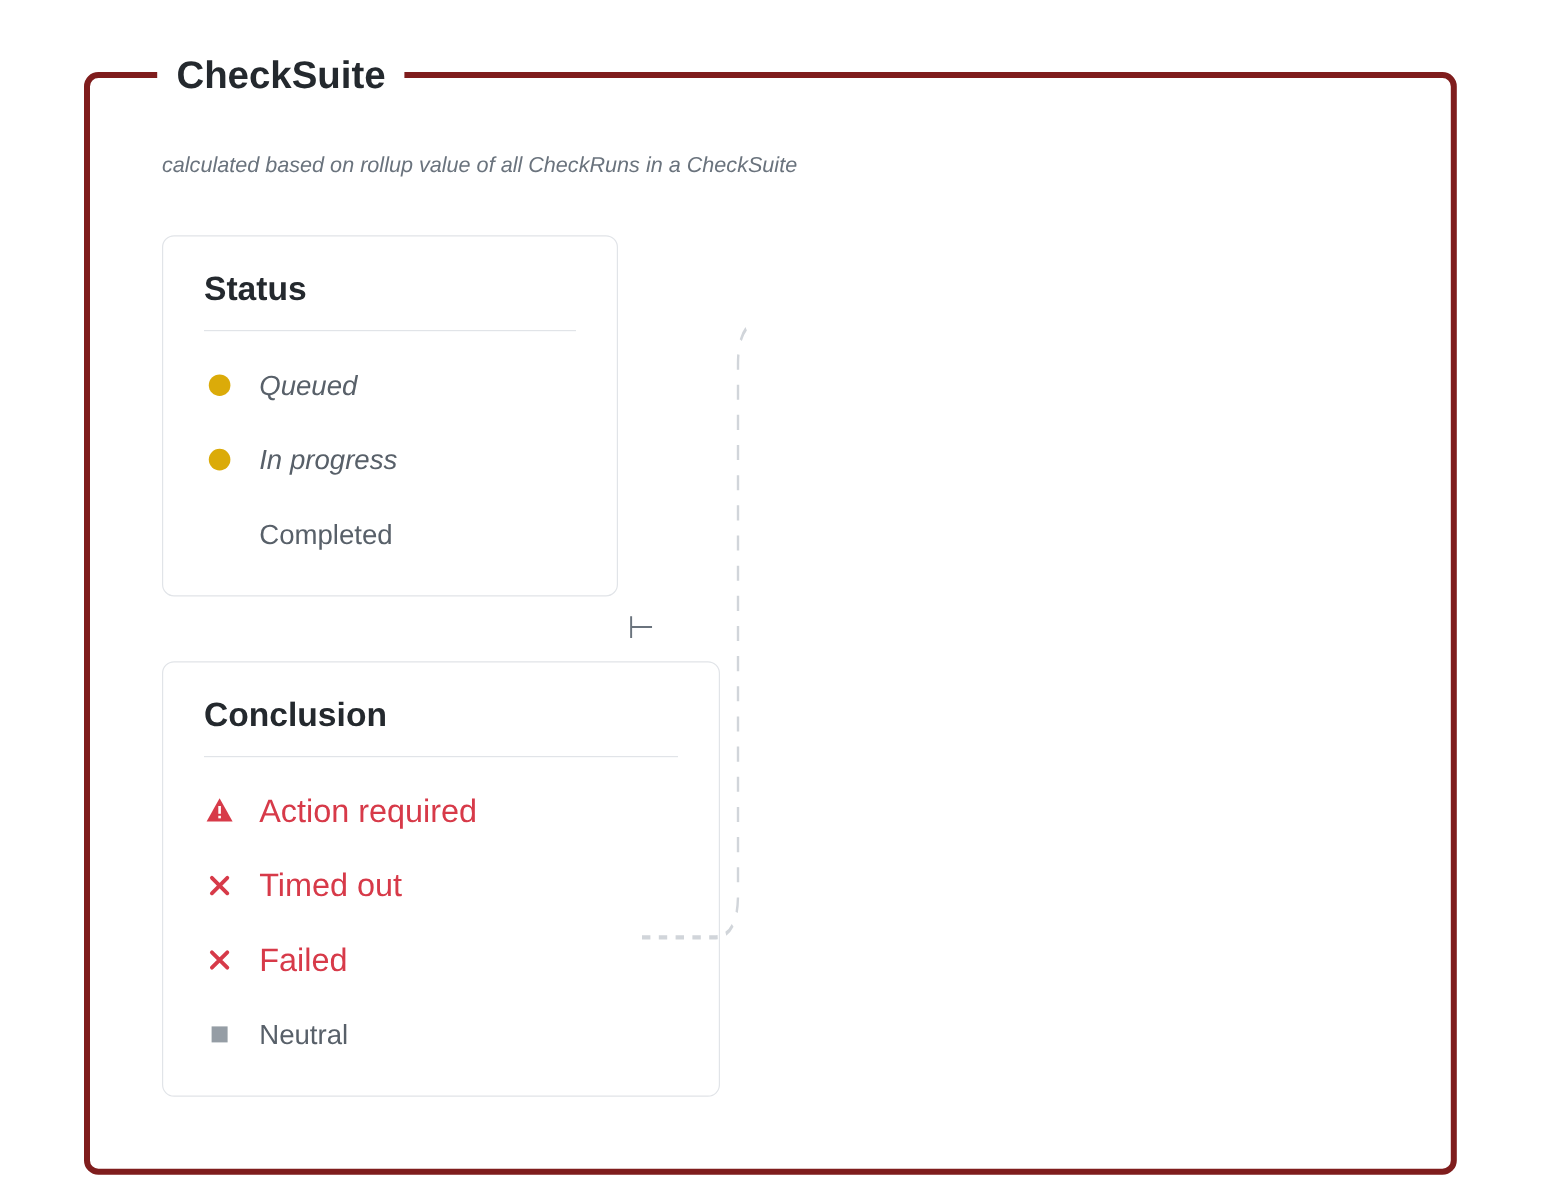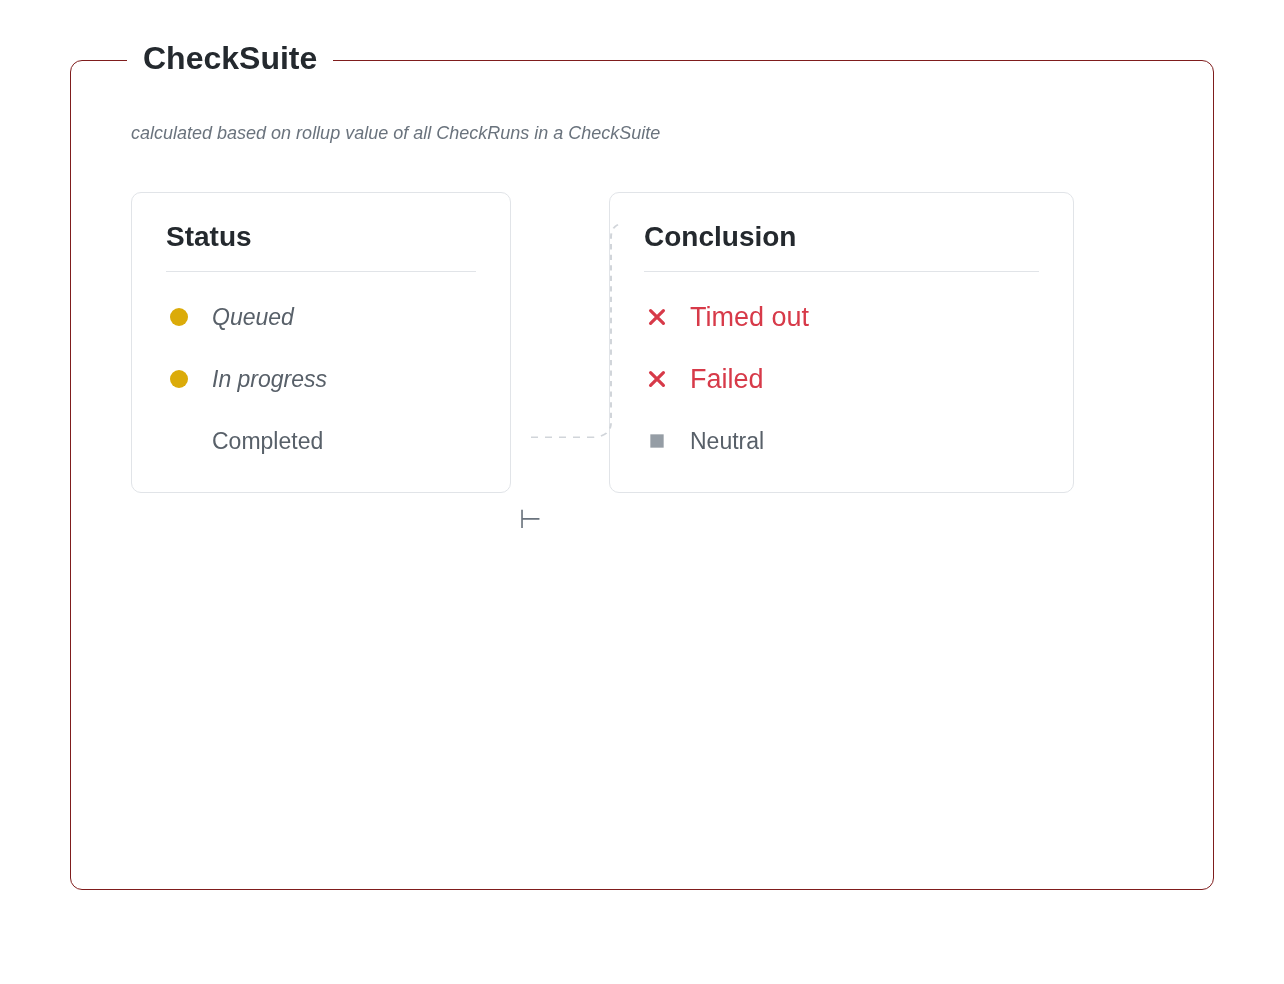--- a/index.html
+++ b/index.html
@@ -5,21 +5,21 @@
 * { box-sizing: border-box; margin: 0; padding: 0; }
 body {
   font-family: -apple-system, BlinkMacSystemFont, "Segoe UI", Helvetica, Arial, sans-serif;
   background: #ffffff;
   width: 1284px;
   height: 984px;
   padding: 60px 70px;
 }
 .fieldset {
   position: relative;
-  border: 1px solid #7f1d1d;
+  border: 5px solid #7f1d1d;
   border-radius: 12px;
   padding: 50px 84px 60px 60px;
   min-height: 830px;
 }
 .legend-wrap {
   position: absolute;
   top: -22px;
   left: 56px;
   background: #ffffff;
   padding: 0 16px;
@@ -32,22 +32,23 @@
 }
 .subtitle {
   font-size: 18px;
   font-style: italic;
   color: #6a737d;
   margin-top: 12px;
   margin-bottom: 48px;
 }
 .cards {
   display: flex;
-  gap: 98px;
+  gap: 54px;
   position: relative;
+  flex-direction: column;
 }
 .card {
   border: 1px solid #e1e4e8;
   border-radius: 10px;
   background: #ffffff;
   padding: 28px 34px 30px 34px;
   width: 380px;
 }
 .card-title {
   font-size: 28px;
@@ -137,20 +138,30 @@
 
     <span class="tick">⊢</span>
     <svg class="connector" viewBox="0 0 110 400" preserveAspectRatio="none">
       <path d="M 20 326 L 80 326 Q 100 326 100 306 L 100 60 Q 100 40 120 40" fill="none" stroke="#d1d5da" stroke-width="2" stroke-dasharray="7 7"></path>
     </svg>
 
     <div class="card" style="width:465px">
       <div class="card-title">Conclusion</div>
       <hr class="card-hr">
 
+      <div class="item">
+        <span class="icon">
+          <svg viewBox="0 0 24 24" width="26" height="26">
+              <path fill="#d73a49" d="M12 2 L22 20 L2 20 Z"></path>
+              <rect x="11" y="8" width="2" height="6" fill="#fff"></rect>
+              <rect x="11" y="15.5" width="2" height="2" fill="#fff"></rect>
+            </svg>
+        </span>
+        <span class="label-red">Action required</span>
+      </div>
 
 
       <div class="item">
         <span class="icon">
           <svg viewBox="0 0 24 24" width="22" height="22">
               <path stroke="#d73a49" stroke-width="3.5" stroke-linecap="round" d="M5 5 L19 19 M19 5 L5 19"></path>
             </svg>
         </span>
         <span class="label-red">Timed out</span>
       </div>

